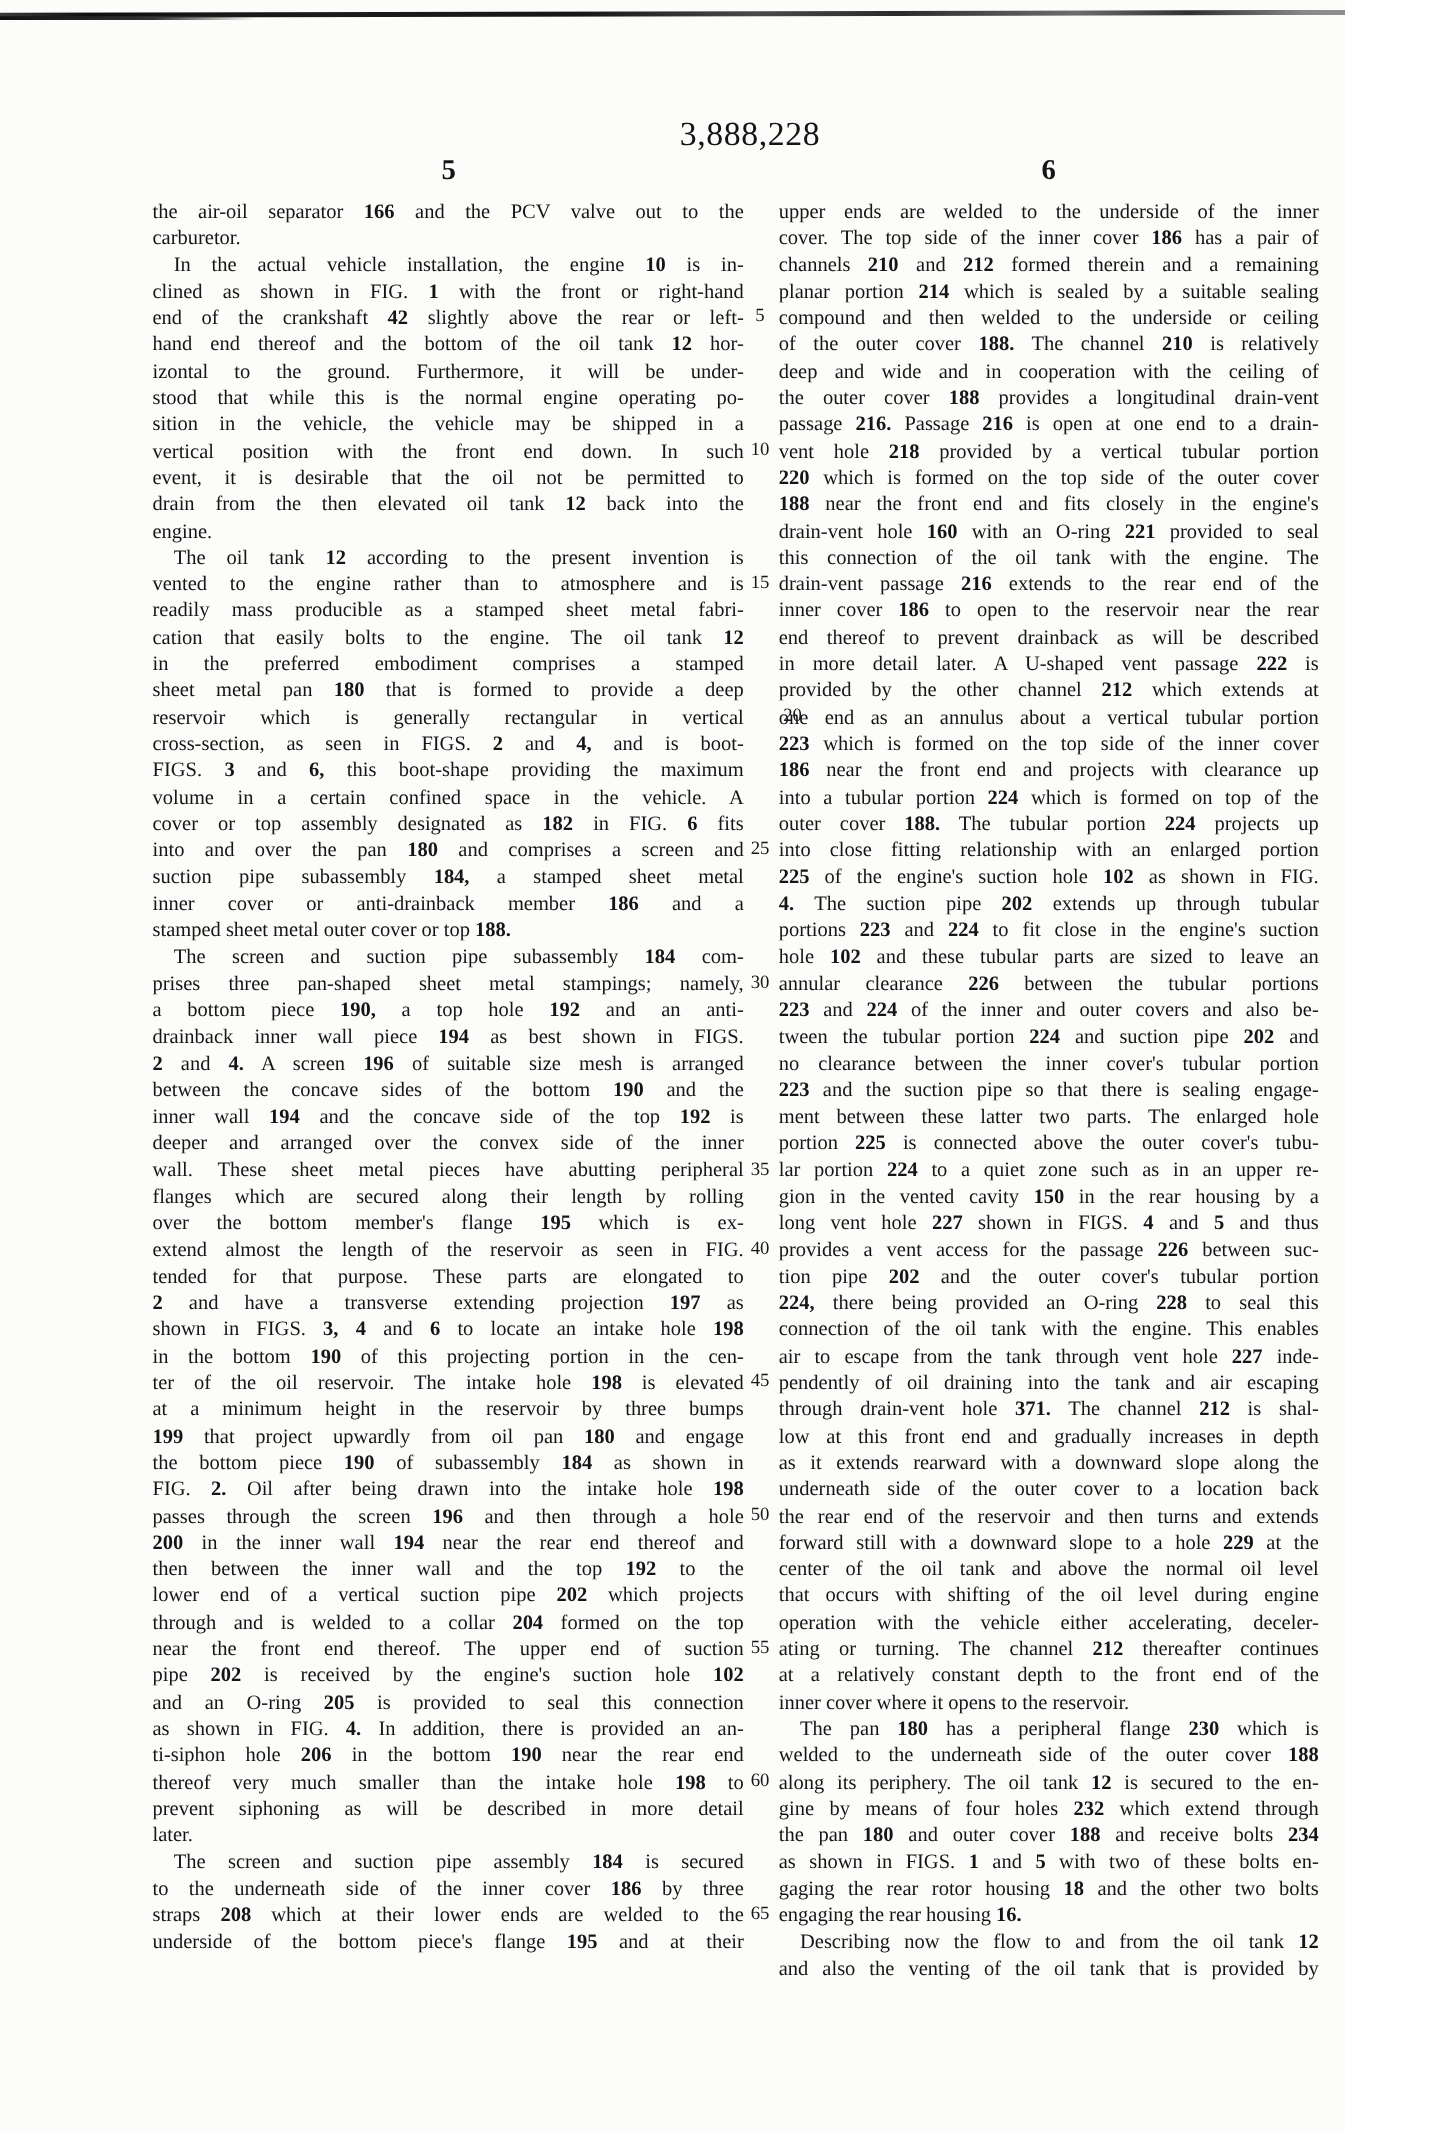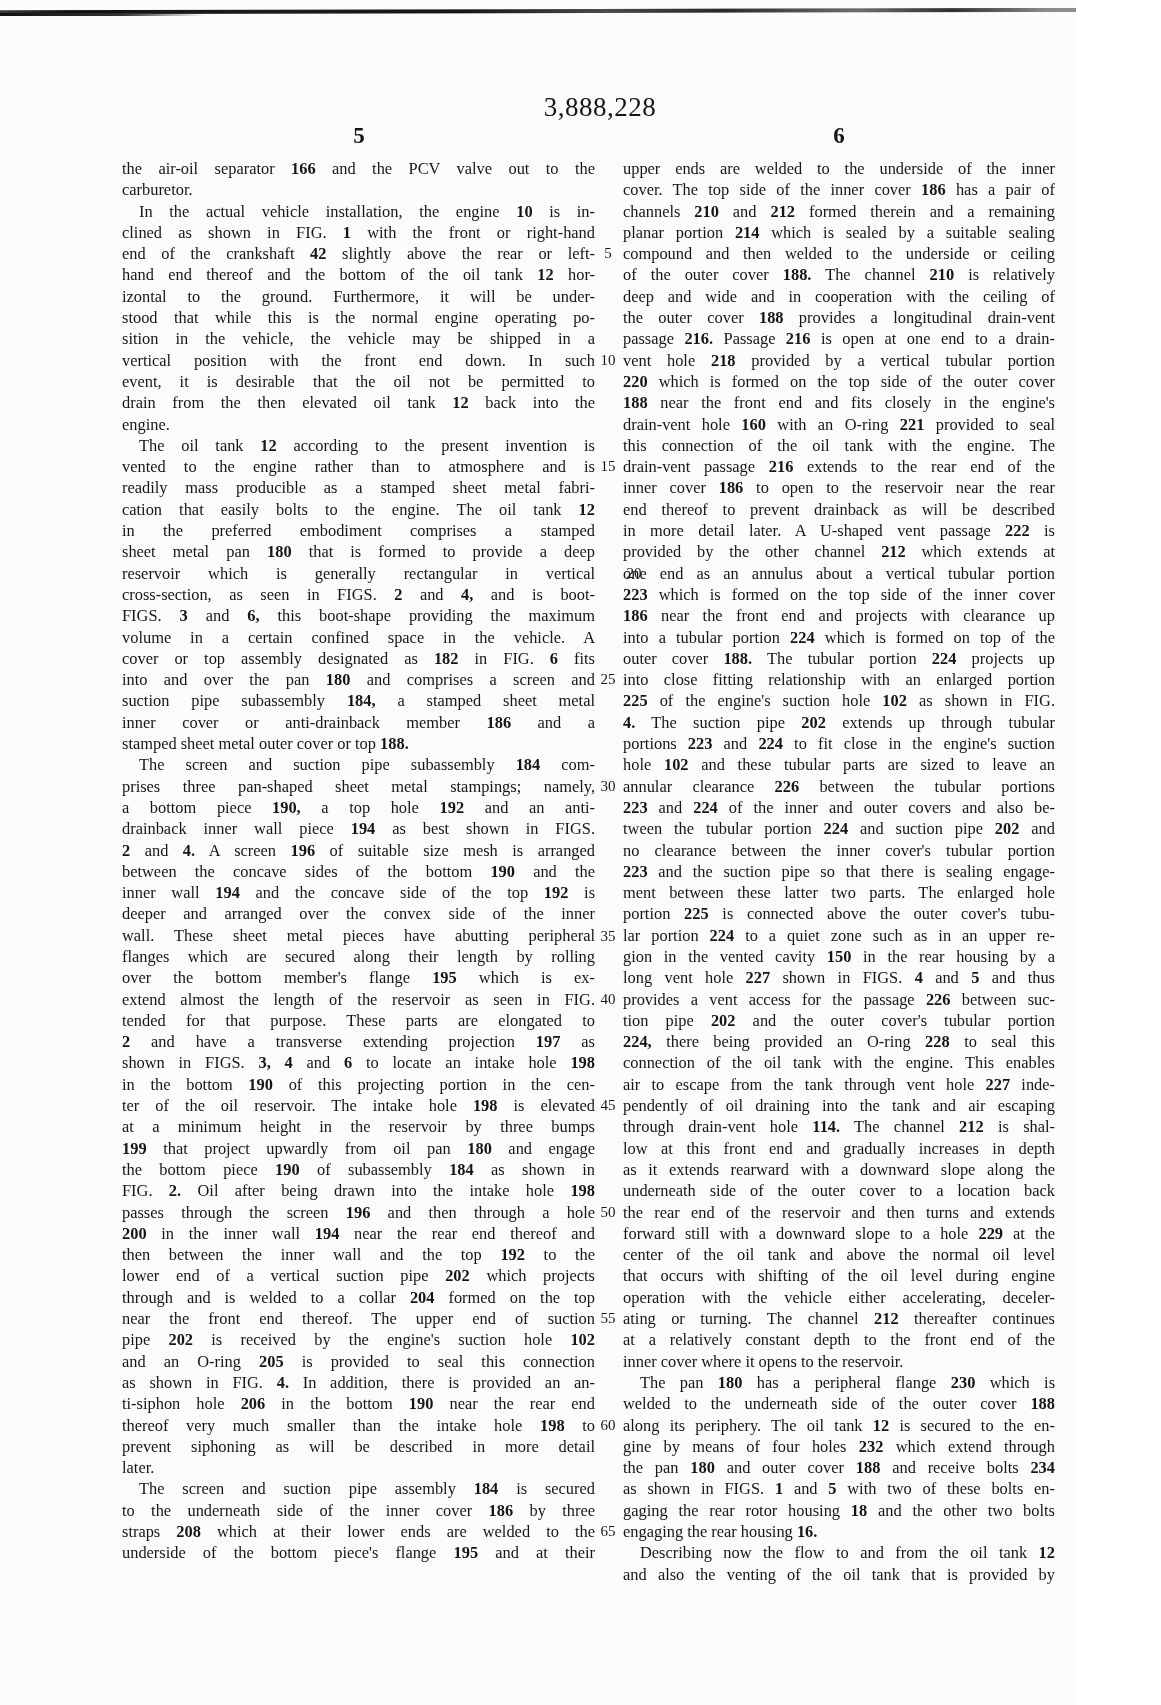--- a/index.html
+++ b/index.html
@@ -173,21 +173,21 @@
       <div class="line"><span>portion </span><b>225</b><span> is connected above the outer cover's tubu-</span></div>
       <div class="line"><span>lar portion </span><b>224</b><span> to a quiet zone such as in an upper re-</span></div>
       <div class="line"><span>gion in the vented cavity </span><b>150</b><span> in the rear housing by a</span></div>
       <div class="line"><span>long vent hole </span><b>227</b><span> shown in FIGS. </span><b>4</b><span> and </span><b>5</b><span> and thus</span></div>
       <div class="line"><span>provides a vent access for the passage </span><b>226</b><span> between suc-</span></div>
       <div class="line"><span>tion pipe </span><b>202</b><span> and the outer cover's tubular portion</span></div>
       <div class="line"><b>224,</b><span> there being provided an O-ring </span><b>228</b><span> to seal this</span></div>
       <div class="line"><span>connection of the oil tank with the engine. This enables</span></div>
       <div class="line"><span>air to escape from the tank through vent hole </span><b>227</b><span> inde-</span></div>
       <div class="line"><span>pendently of oil draining into the tank and air escaping</span></div>
-      <div class="line"><span>through drain-vent hole </span><b>114.</b><span> The channel </span><b>212</b><span> is shal-</span></div>
+      <div class="line"><span>through drain-vent hole </span><b>371.</b><span> The channel </span><b>212</b><span> is shal-</span></div>
       <div class="line"><span>low at this front end and gradually increases in depth</span></div>
       <div class="line"><span>as it extends rearward with a downward slope along the</span></div>
       <div class="line"><span>underneath side of the outer cover to a location back</span></div>
       <div class="line"><span>the rear end of the reservoir and then turns and extends</span></div>
       <div class="line"><span>forward still with a downward slope to a hole </span><b>229</b><span> at the</span></div>
       <div class="line"><span>center of the oil tank and above the normal oil level</span></div>
       <div class="line"><span>that occurs with shifting of the oil level during engine</span></div>
       <div class="line"><span>operation with the vehicle either accelerating, deceler-</span></div>
       <div class="line"><span>ating or turning. The channel </span><b>212</b><span> thereafter continues</span></div>
       <div class="line"><span>at a relatively constant depth to the front end of the</span></div>

